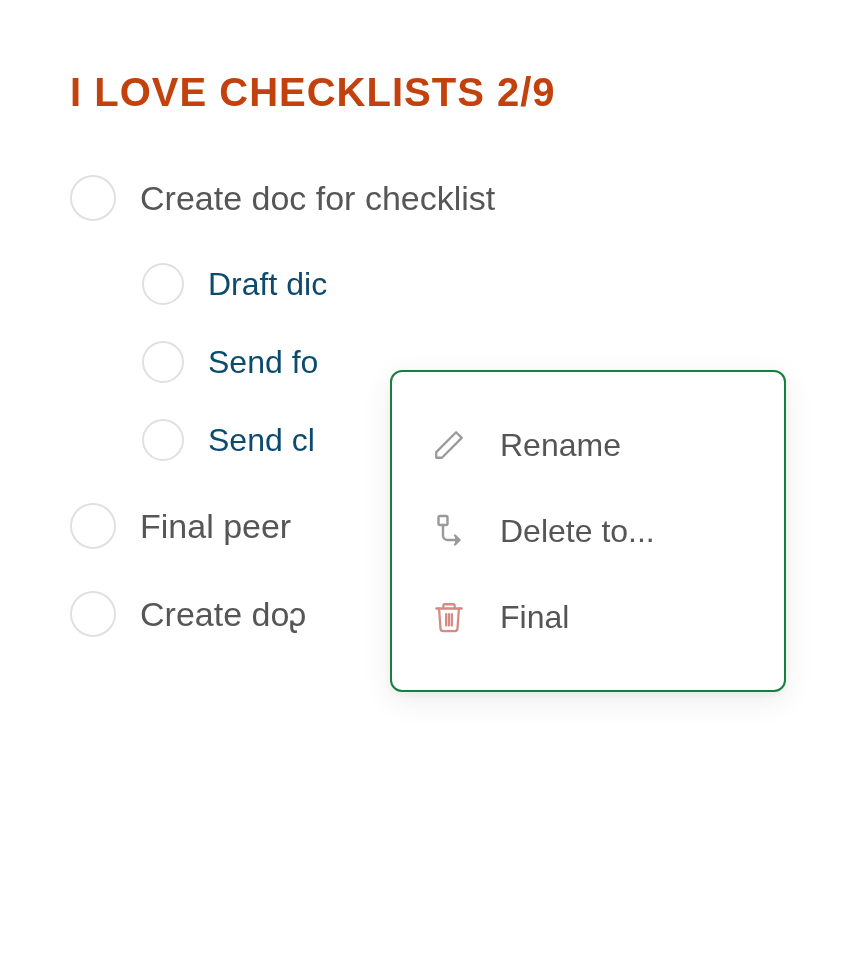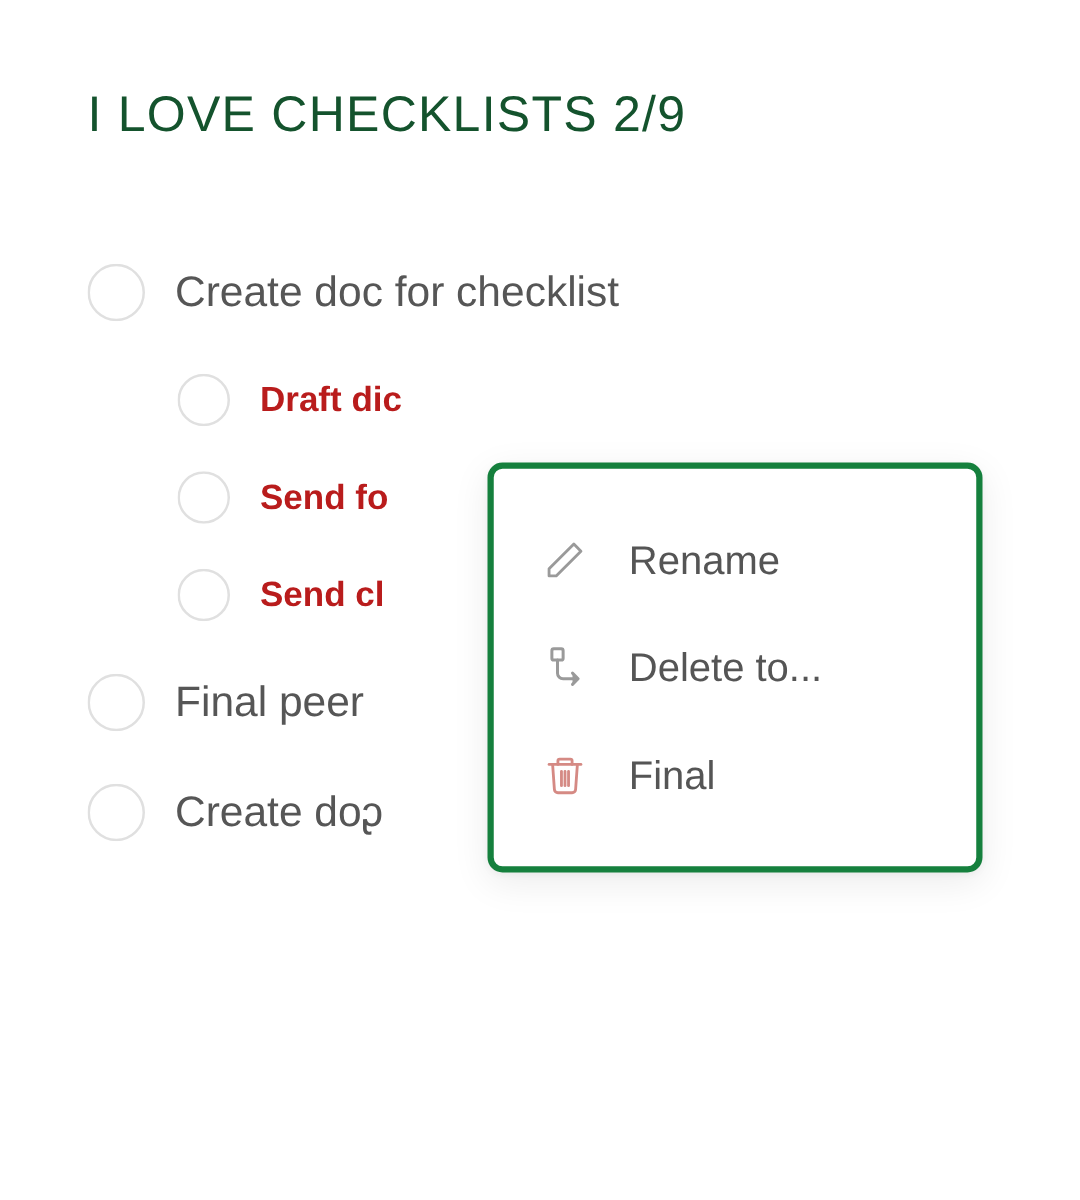--- a/index.html
+++ b/index.html
@@ -7,25 +7,25 @@
       font-family: -apple-system, BlinkMacSystemFont, "Segoe UI", Helvetica, Arial, sans-serif;
       background: #ffffff;
       width: 864px;
       height: 960px;
       padding: 70px 70px 0 70px;
       color: #4a4a4a;
       position: relative;
     }
     .title {
       font-size: 40px;
-      font-weight: 400;
+      font-weight: 700;
       letter-spacing: 1px;
-      color: #14532d;
+      color: #c2410c;
       text-transform: uppercase;
-      margin-bottom: 96px;
+      margin-bottom: 60px;
     }
     .checklist {
       list-style: none;
     }
     .item {
       display: flex;
       align-items: center;
       margin-bottom: 42px;
       white-space: nowrap;
       overflow: hidden;
@@ -53,35 +53,35 @@
       margin-bottom: 36px;
     }
     .sub-items .item:last-child {
       margin-bottom: 0;
     }
     .sub-items .item .checkbox {
       width: 42px;
       height: 42px;
     }
     .sub-items .item .label {
-      font-size: 28px;
-      font-weight: 700;
-      color: #b91c1c;
+      font-size: 32px;
+      font-weight: 400;
+      color: #0c4a6e;
     }
 
     
     .clip-parent { width: 320px; }
 
     .context-menu {
       position: absolute;
       top: 370px;
       left: 390px;
       width: 396px;
       background: #ffffff;
-      border: 5px solid #15803d;
+      border: 2px solid #15803d;
       border-radius: 12px;
       box-shadow: 0 8px 30px rgba(0,0,0,0.08), 0 2px 6px rgba(0,0,0,0.04);
       padding: 30px 0;
     }
     .menu-item {
       display: flex;
       align-items: center;
       padding: 22px 36px;
       cursor: pointer;
     }

